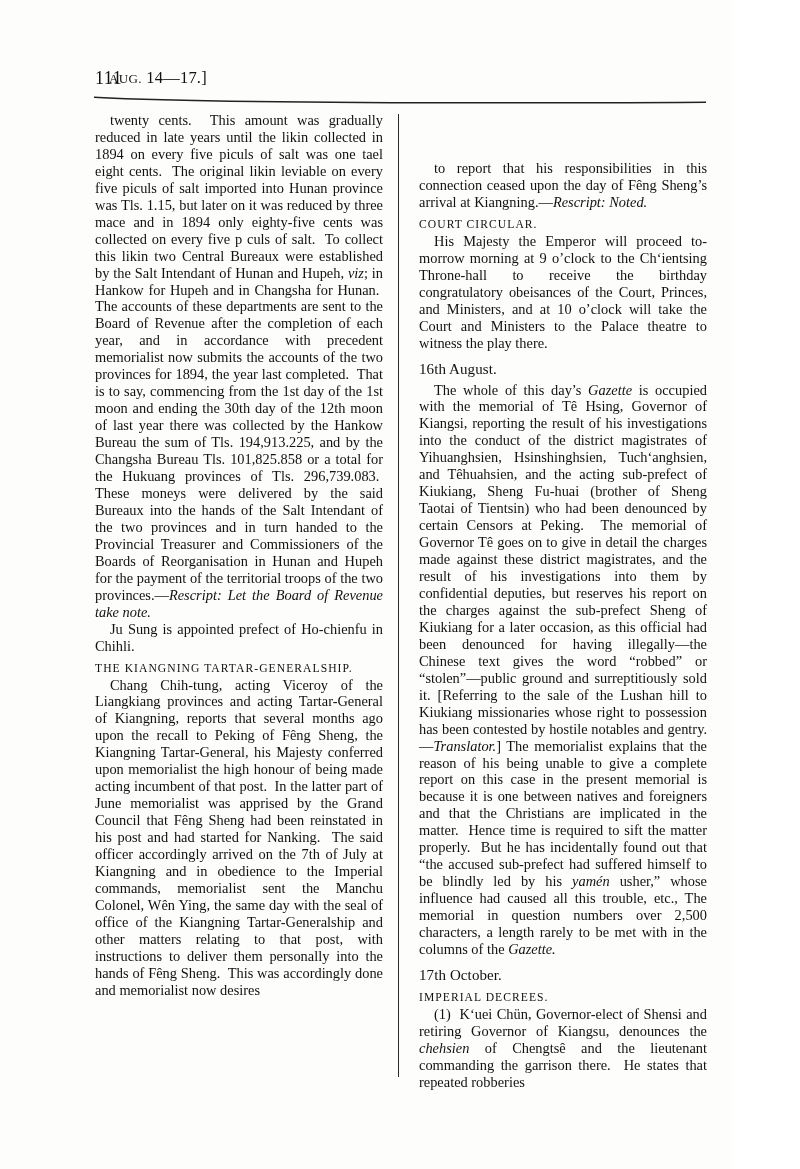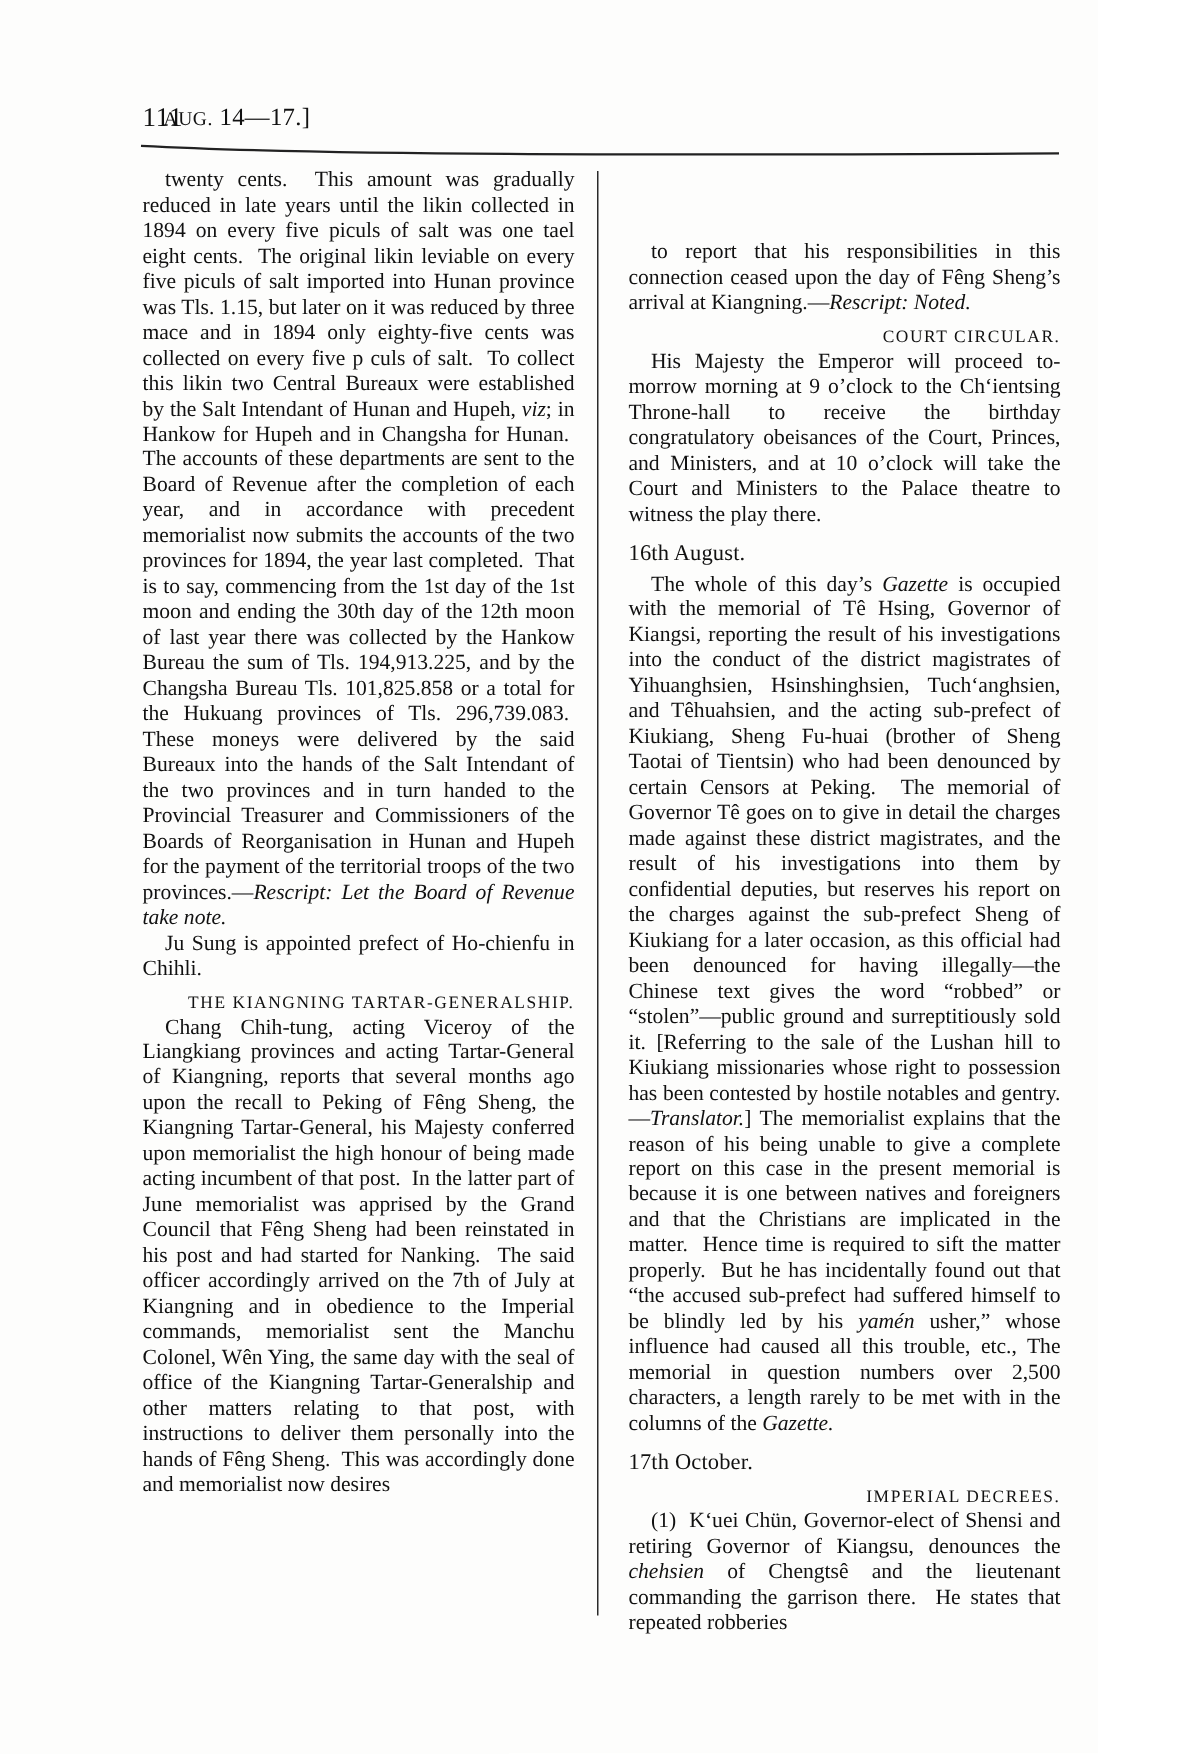--- a/index.html
+++ b/index.html
@@ -106,21 +106,21 @@
     font-size: 15px;
     font-weight: normal;
     text-align: left;
     letter-spacing: 0.1px;
   }
 
   h3.section {
     margin: 7px 0 2px 0;
     font-size: 11.6px;
     font-weight: normal;
-    text-align: right;
+    text-align: left;
     letter-spacing: 1.05px;
     text-transform: uppercase;
   }
 
   
   #columns, #running-head { text-rendering: optimizeLegibility; }
 </style>
 </head>
 <body>
 

